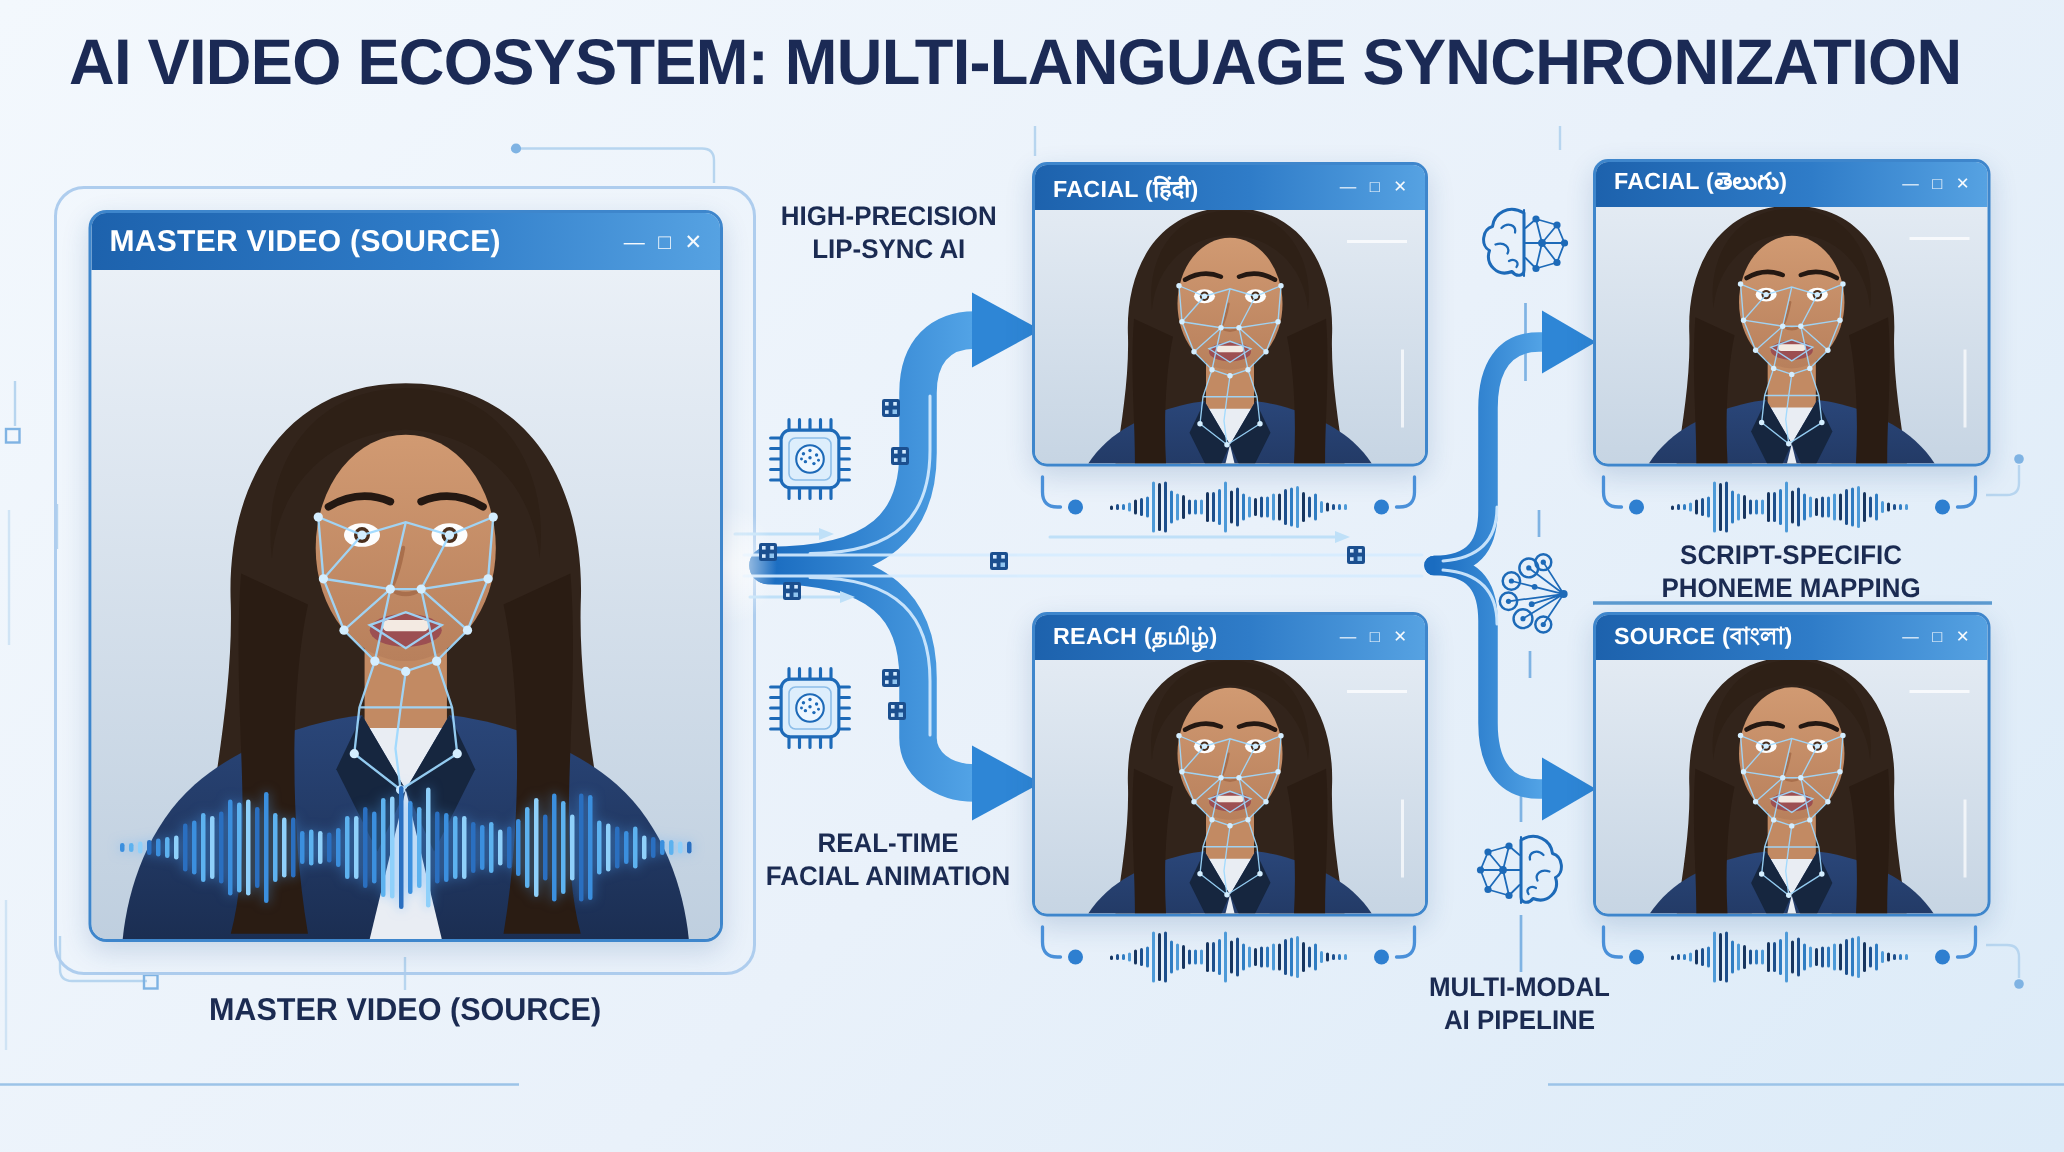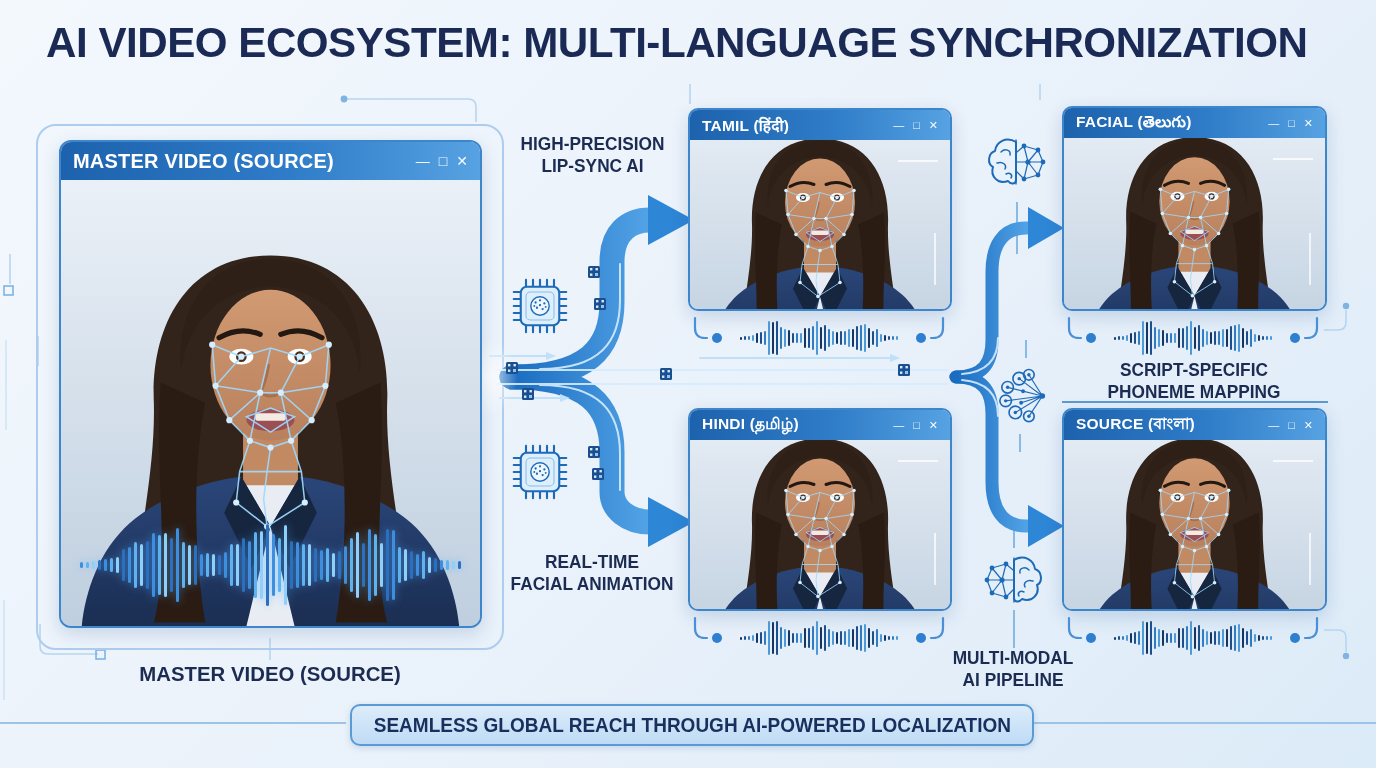--- a/index.html
+++ b/index.html
@@ -385,21 +385,21 @@
           <i style="height: 10.1593px; background: rgb(93, 178, 239);"></i>
           <i style="height: 7.90749px; background: rgb(143, 208, 250);"></i>
           <i style="height: 7.5058px; background: rgb(42, 111, 192);"></i>
         </div>
     </div>
   </section>
   <p class="caption">MASTER VIDEO (SOURCE)</p>
 
   <section class="win lang" id="win-hindi">
     <div class="bar">
-      <span class="wtitle">TAMIL (हिंदी)</span>
+      <span class="wtitle">FACIAL (हिंदी)</span>
       <span class="ctrls">
         <span>—</span>
         <span>□</span>
         <span>✕</span>
       </span>
     </div>
     <div class="content">
       <svg viewBox="0 0 260 260" preserveAspectRatio="xMidYMid slice">
           <use href="#portrait"></use>
         </svg>
@@ -421,21 +421,21 @@
       <svg viewBox="0 0 260 260" preserveAspectRatio="xMidYMid slice">
           <use href="#portrait"></use>
         </svg>
       <div class="mini-line"></div>
       <div class="mini-bar"></div>
     </div>
   </section>
 
   <section class="win lang" id="win-tamil">
     <div class="bar">
-      <span class="wtitle">HINDI (தமிழ்)</span>
+      <span class="wtitle">REACH (தமிழ்)</span>
       <span class="ctrls">
         <span>—</span>
         <span>□</span>
         <span>✕</span>
       </span>
     </div>
     <div class="content">
       <svg viewBox="0 0 260 260" preserveAspectRatio="xMidYMid slice">
           <use href="#portrait"></use>
         </svg>
@@ -689,17 +689,14 @@
   <svg class="icon" id="brain-top" viewBox="0 0 64 60">
       <use href="#brainHalf"></use>
     </svg>
   <svg class="icon" id="brain-middle" viewBox="0 0 60 64">
       <use href="#brainCluster"></use>
     </svg>
   <svg class="icon" id="brain-bottom" viewBox="0 0 64 60">
       <use href="#brainHalf" transform="translate(64,0) scale(-1,1)"></use>
     </svg>
 
-  <div class="banner">
-    <p>SEAMLESS GLOBAL REACH THROUGH AI-POWERED LOCALIZATION</p>
-  </div>
 
 </div>
 
 </body></html>

